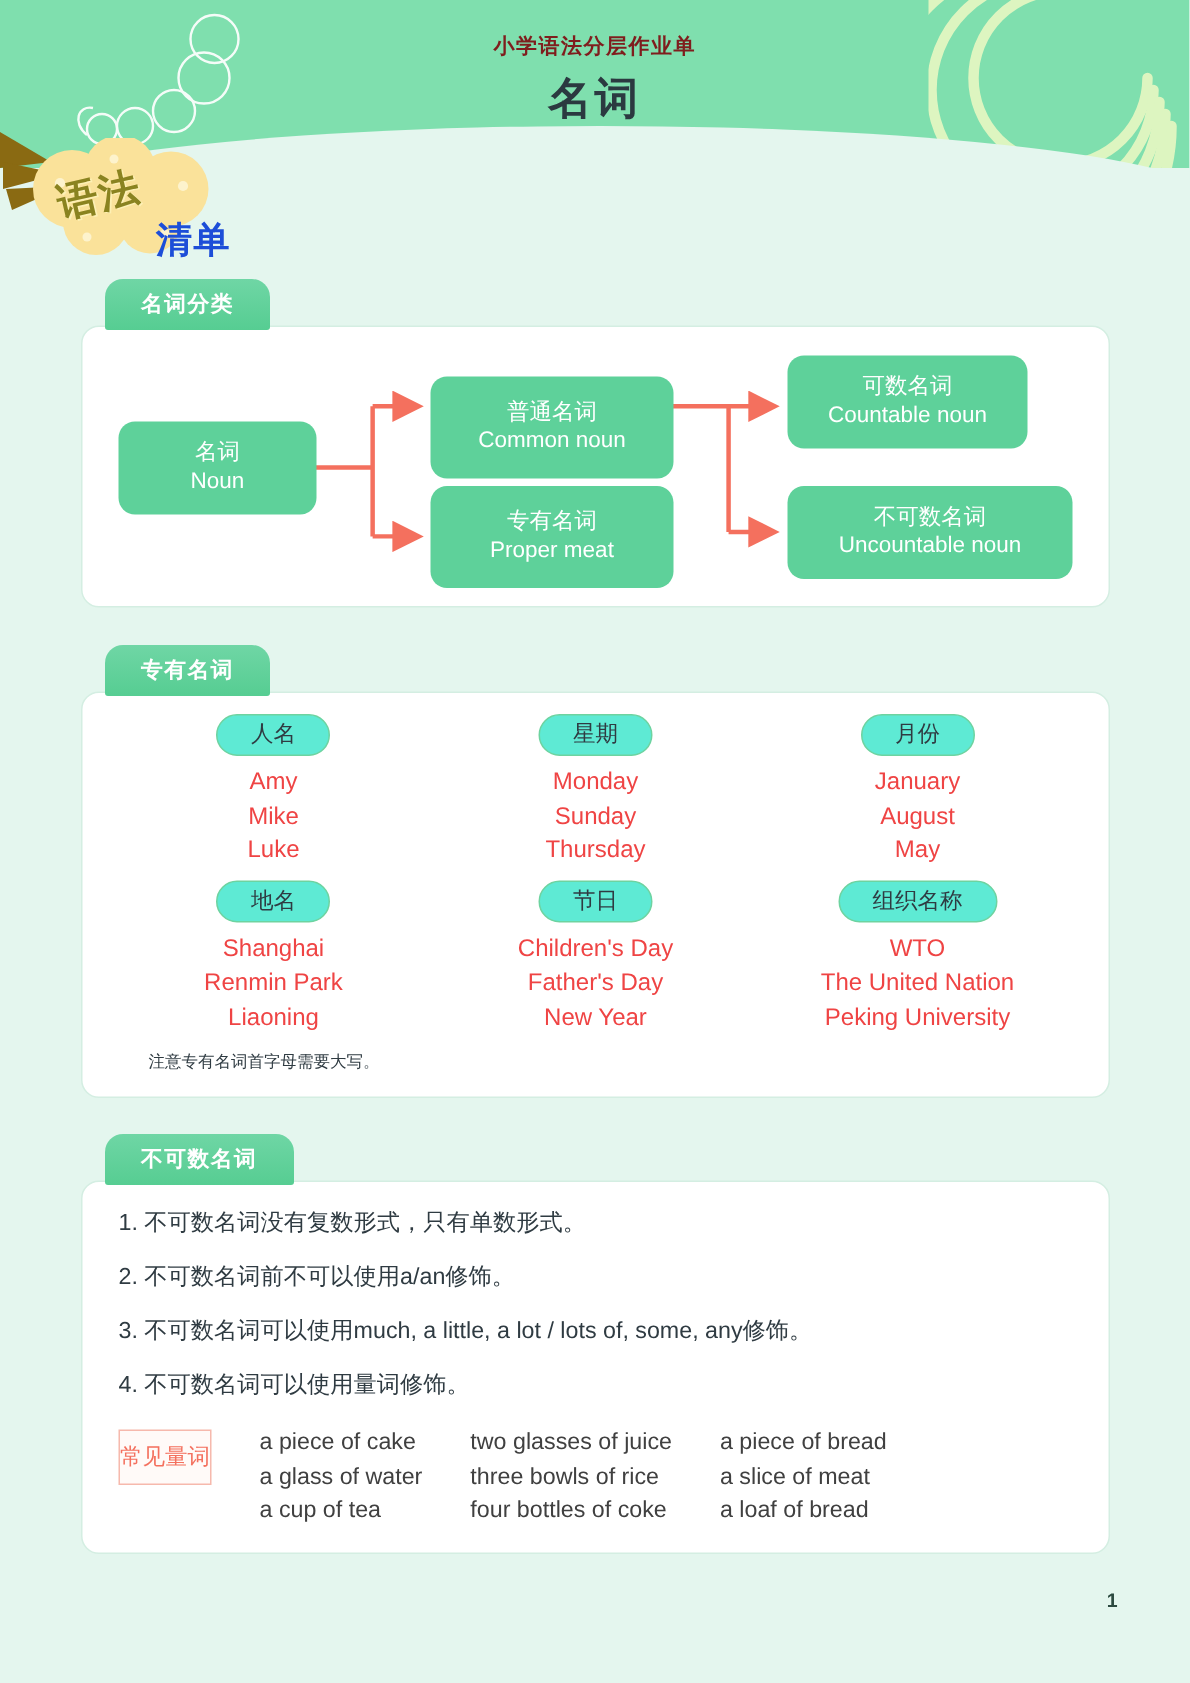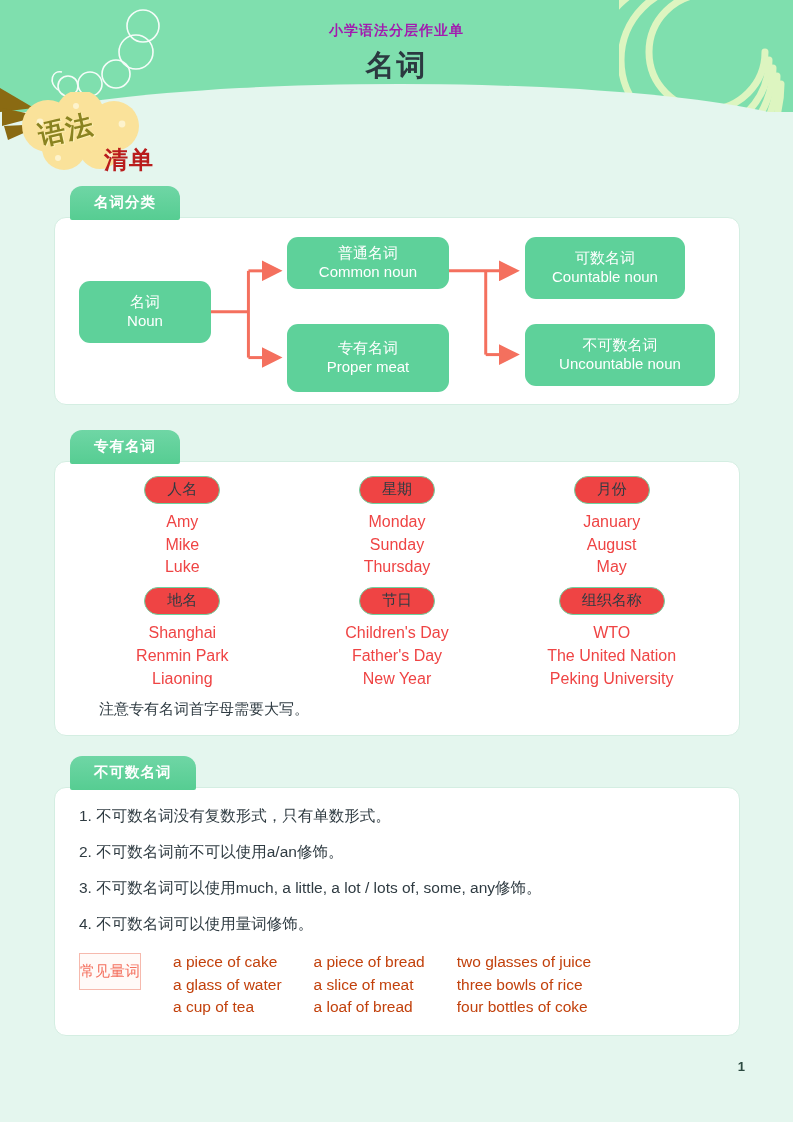--- a/index.html
+++ b/index.html
@@ -31,21 +31,21 @@
     border-radius: 50% 50% 0 0 / 100% 100% 0 0;
   }
   .header-subtitle {
     position: absolute;
     top: 22px;
     left: 0;
     width: 793px;
     text-align: center;
     font-size: 14px;
     font-weight: bold;
-    color: #a21caf;
+    color: #7f1d1d;
     letter-spacing: 1px;
   }
   .header-title {
     position: absolute;
     top: 46px;
     left: 0;
     width: 793px;
     text-align: center;
     font-size: 29px;
     font-weight: bold;
@@ -73,21 +73,21 @@
     transform: rotate(-13deg);
     letter-spacing: 1px;
     text-shadow: 1px 1px 0 #fdf0b4;
   }
   .badge-list {
     position: absolute;
     top: 58px;
     left: 104px;
     font-size: 24px;
     font-weight: bold;
-    color: #b91c1c;
+    color: #1d4ed8;
     letter-spacing: 1px;
   }
 
   
   .section { position: absolute; left: 54px; width: 686px; }
   .sec-tab {
     display: inline-block;
     background: linear-gradient(180deg, #6fd6a5 0%, #56cd92 100%);
     color: #ffffff;
     font-size: 14.5px;
@@ -119,64 +119,64 @@
     display: flex;
     flex-direction: column;
     align-items: center;
     justify-content: center;
     text-align: center;
     line-height: 1.25;
   }
   .node .cn { font-size: 15px; }
   .node .en { font-size: 15px; }
   .n-noun     { left: 24px;  top: 63px;  width: 132px; height: 62px; }
-  .n-common   { left: 232px; top: 19px;  width: 162px; height: 52px; }
+  .n-common   { left: 232px; top: 33px;  width: 162px; height: 68px; }
   .n-proper   { left: 232px; top: 106px; width: 162px; height: 68px; }
   .n-count    { left: 470px; top: 19px;  width: 160px; height: 62px; }
   .n-uncount  { left: 470px; top: 106px; width: 190px; height: 62px; }
   .connectors { position: absolute; inset: 0; }
 
   
   #sec-proper { top: 430px; }
   .proper-body { padding: 14px 20px 16px 20px; }
   .pgrid {
     display: grid;
     grid-template-columns: repeat(3, 1fr);
     row-gap: 8px;
   }
   .pcell { text-align: center; }
   .pill {
     display: inline-block;
     border: 1.6px solid #6ed3a0;
     border-radius: 999px;
-    background: #ef4444;
+    background: #5eead4;
     color: #2f3b42;
     font-size: 15px;
     padding: 3px 22px 4px 22px;
     margin-bottom: 7px;
   }
   .pitems { font-size: 16px; color: #ef4444; line-height: 1.42; }
-  .pnote { font-size: 15px; color: #2f3b42; margin-top: 10px; padding-left: 24px; }
+  .pnote { font-size: 11px; color: #2f3b42; margin-top: 10px; padding-left: 24px; }
 
   
   #sec-uncount { top: 756px; }
   .unc-body { padding: 18px 22px 16px 24px; }
   .rule { font-size: 15.5px; color: #2f3b42; margin-bottom: 16px; line-height: 1.3; }
   .quant-row { display: flex; align-items: flex-start; margin-top: 4px; }
   .quant-tag {
     border: 1.4px solid #f6b9ad;
     background: #fffaf8;
     color: #f4705e;
     font-size: 15px;
     padding: 8px 0;
     margin-right: 32px;
     margin-top: 2px;
     white-space: nowrap;
   }
-  .qcol { font-size: 15.5px; color: #c2410c; line-height: 1.48; margin-right: 32px; }
+  .qcol { font-size: 15.5px; color: #404040; line-height: 1.48; margin-right: 32px; }
   .qcol:last-child { margin-right: 0; }
 
   .page-num {
     position: absolute;
     right: 48px;
     bottom: 48px;
     font-size: 13px;
     font-weight: bold;
     color: #2c4a40;
   }
@@ -343,24 +343,24 @@
       <div class="rule">1. 不可数名词没有复数形式，只有单数形式。</div>
       <div class="rule">2. 不可数名词前不可以使用a/an修饰。</div>
       <div class="rule">3. 不可数名词可以使用much, a little, a lot / lots of, some, any修饰。</div>
       <div class="rule">4. 不可数名词可以使用量词修饰。</div>
 
       <div class="quant-row">
         <div class="quant-tag">常见量词</div>
         <div class="qcol" style="white-space:pre-line">a piece of cake
 a glass of water
 a cup of tea</div>
+        <div class="qcol" style="white-space:pre-line">two glasses of juice
+three bowls of rice
+four bottles of coke</div>
         <div class="qcol" style="white-space:pre-line">a piece of bread
 a slice of meat
 a loaf of bread</div>
-        <div class="qcol" style="white-space:pre-line">two glasses of juice
-three bowls of rice
-four bottles of coke</div>
       </div>
     </div>
   </div>
 </div>
 
 <div class="page-num">1</div>
 
 </body></html>

